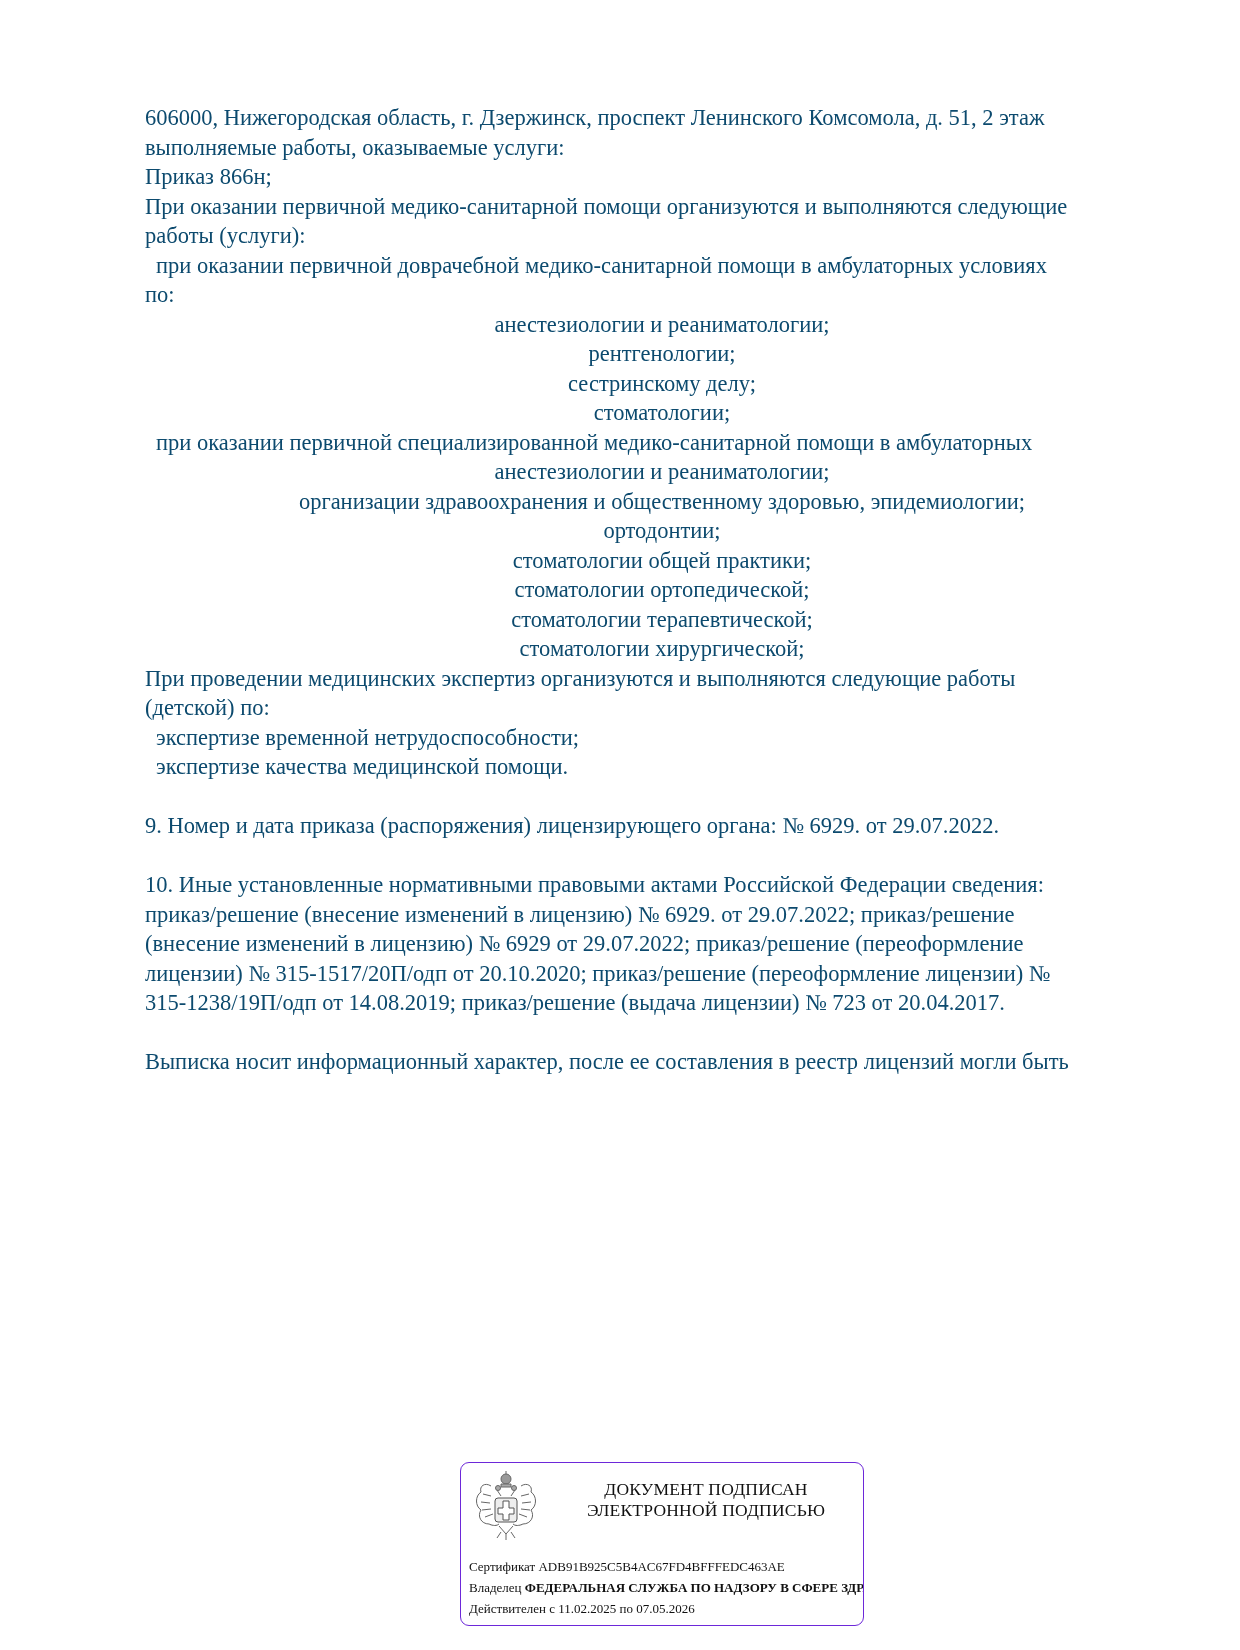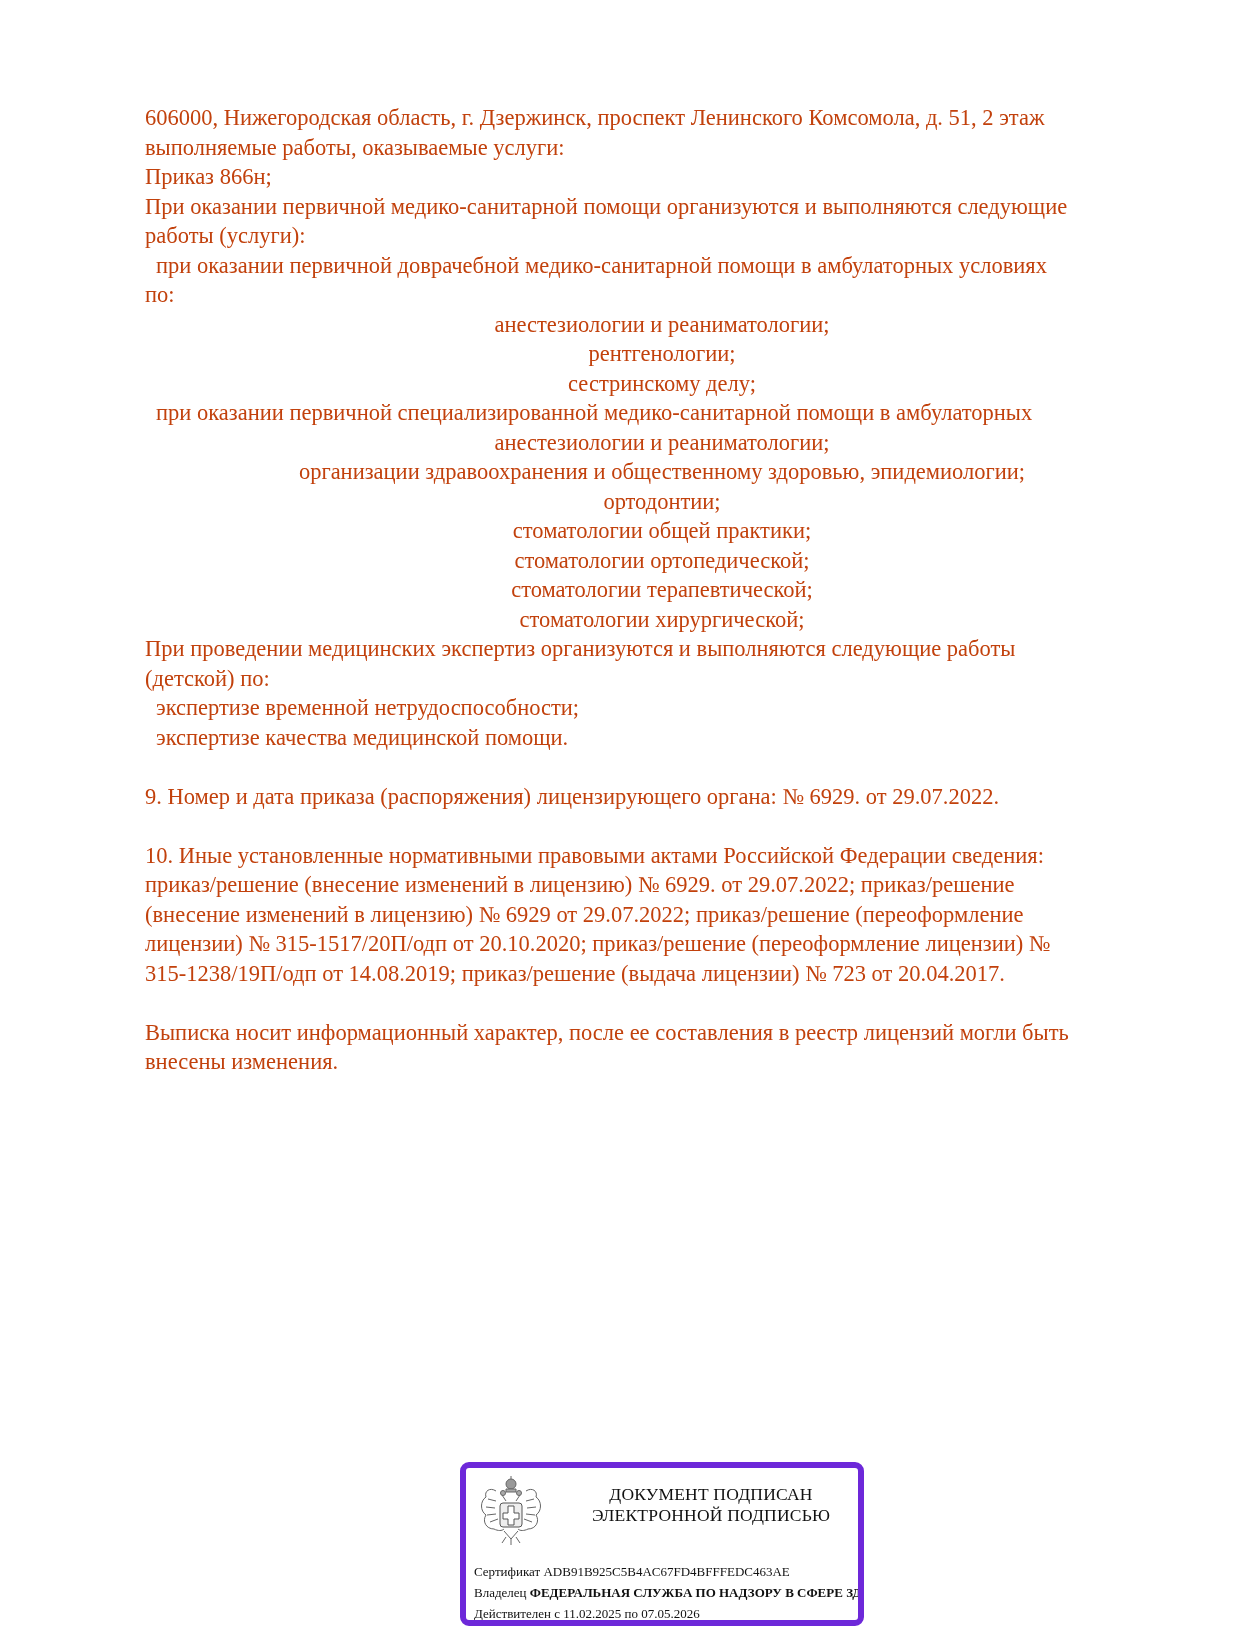--- a/index.html
+++ b/index.html
@@ -1,28 +1,28 @@
 <!DOCTYPE html>
 <html><head>
 <meta charset="utf-8">
 <style>
   html, body { margin: 0; padding: 0; background: #ffffff; }
   body { width: 1240px; height: 1650px; position: relative; overflow: hidden; }
   .page { position: absolute; left: 0; top: 0; width: 1240px; height: 1650px; background: #fff; }
   .content {
     position: absolute; left: 145px; top: 103px; width: 1010px;
     font-family: "Liberation Serif", "DejaVu Serif", serif;
-    font-size: 22.5px; line-height: 29.5px; color: #c2410c;
+    font-size: 22.5px; line-height: 29.5px; color: #0c4a6e;
   }
   .line { white-space: pre; display: block; height: 29.5px; }
   .ind1 { padding-left: 11px; }
   .ind2 { padding-left: 24px; text-align: center; }
   .stamp {
     position: absolute; left: 460px; top: 1462px; width: 404px; height: 164px;
-    border: 6px solid #6d28d9; border-radius: 9px; box-sizing: border-box;
+    border: 1px solid #6d28d9; border-radius: 9px; box-sizing: border-box;
     font-family: "Liberation Serif", "DejaVu Serif", serif; color: #111;
     overflow: hidden; background: #fff;
   }
   .emblem { position: absolute; left: 12px; top: 7px; width: 66px; height: 76px; }
   .stamp-title { position: absolute; left: 95px; top: 16px; width: 300px; text-align: center;
     font-size: 17.5px; line-height: 21px; letter-spacing: 0.2px; }
   .stamp-lines { position: absolute; left: 8px; top: 93px; width: 420px; font-size: 13px; line-height: 21px; white-space: nowrap; }
   .stamp-lines b { font-weight: bold; }
 </style>
 </head>
@@ -33,20 +33,21 @@
       <div class="line">606000, Нижегородская область, г. Дзержинск, проспект Ленинского Комсомола, д. 51, 2 этаж</div>
       <div class="line">выполняемые работы, оказываемые услуги:</div>
       <div class="line">Приказ 866н;</div>
       <div class="line">При оказании первичной медико-санитарной помощи организуются и выполняются следующие</div>
       <div class="line">работы (услуги):</div>
       <div class="line ind1">при оказании первичной доврачебной медико-санитарной помощи в амбулаторных условиях</div>
       <div class="line">по:</div>
       <div class="line ind2">анестезиологии и реаниматологии;</div>
       <div class="line ind2">рентгенологии;</div>
       <div class="line ind2">сестринскому делу;</div>
+      <div class="line ind2">стоматологии;</div>
       <div class="line ind1">при оказании первичной специализированной медико-санитарной помощи в амбулаторных</div>
       <div class="line ind2">анестезиологии и реаниматологии;</div>
       <div class="line ind2">организации здравоохранения и общественному здоровью, эпидемиологии;</div>
       <div class="line ind2">ортодонтии;</div>
       <div class="line ind2">стоматологии общей практики;</div>
       <div class="line ind2">стоматологии ортопедической;</div>
       <div class="line ind2">стоматологии терапевтической;</div>
       <div class="line ind2">стоматологии хирургической;</div>
       <div class="line">При проведении медицинских экспертиз организуются и выполняются следующие работы</div>
       <div class="line">(детской) по:</div>
@@ -55,21 +56,20 @@
       <div class="line"></div>
       <div class="line">9. Номер и дата приказа (распоряжения) лицензирующего органа: № 6929. от 29.07.2022.</div>
       <div class="line"></div>
       <div class="line">10. Иные установленные нормативными правовыми актами Российской Федерации сведения:</div>
       <div class="line">приказ/решение (внесение изменений в лицензию) № 6929. от 29.07.2022; приказ/решение</div>
       <div class="line">(внесение изменений в лицензию) № 6929 от 29.07.2022; приказ/решение (переоформление</div>
       <div class="line">лицензии) № 315-1517/20П/одп от 20.10.2020; приказ/решение (переоформление лицензии) №</div>
       <div class="line">315-1238/19П/одп от 14.08.2019; приказ/решение (выдача лицензии) № 723 от 20.04.2017.</div>
       <div class="line"></div>
       <div class="line">Выписка носит информационный характер, после ее составления в реестр лицензий могли быть</div>
-      <div class="line">внесены изменения.</div>
     </div>
 
   <div class="stamp">
     <svg class="emblem" viewBox="0 0 66 76">
       <g fill="none" stroke="#666" stroke-width="1">
         <circle cx="33" cy="9" r="5" fill="#999"></circle>
         <path d="M28 14 h10 v3 h-10z" fill="#aaa"></path>
         <path d="M33 4 v-3"></path>
         <path d="M18 16 c-6 -4 -12 0 -10 6 c-6 4 -6 14 0 18 c-4 6 0 14 8 14 c4 2 8 2 10 0"></path>
         <path d="M48 16 c6 -4 12 0 10 6 c6 4 6 14 0 18 c4 6 0 14 -8 14 c-4 2 -8 2 -10 0"></path>

